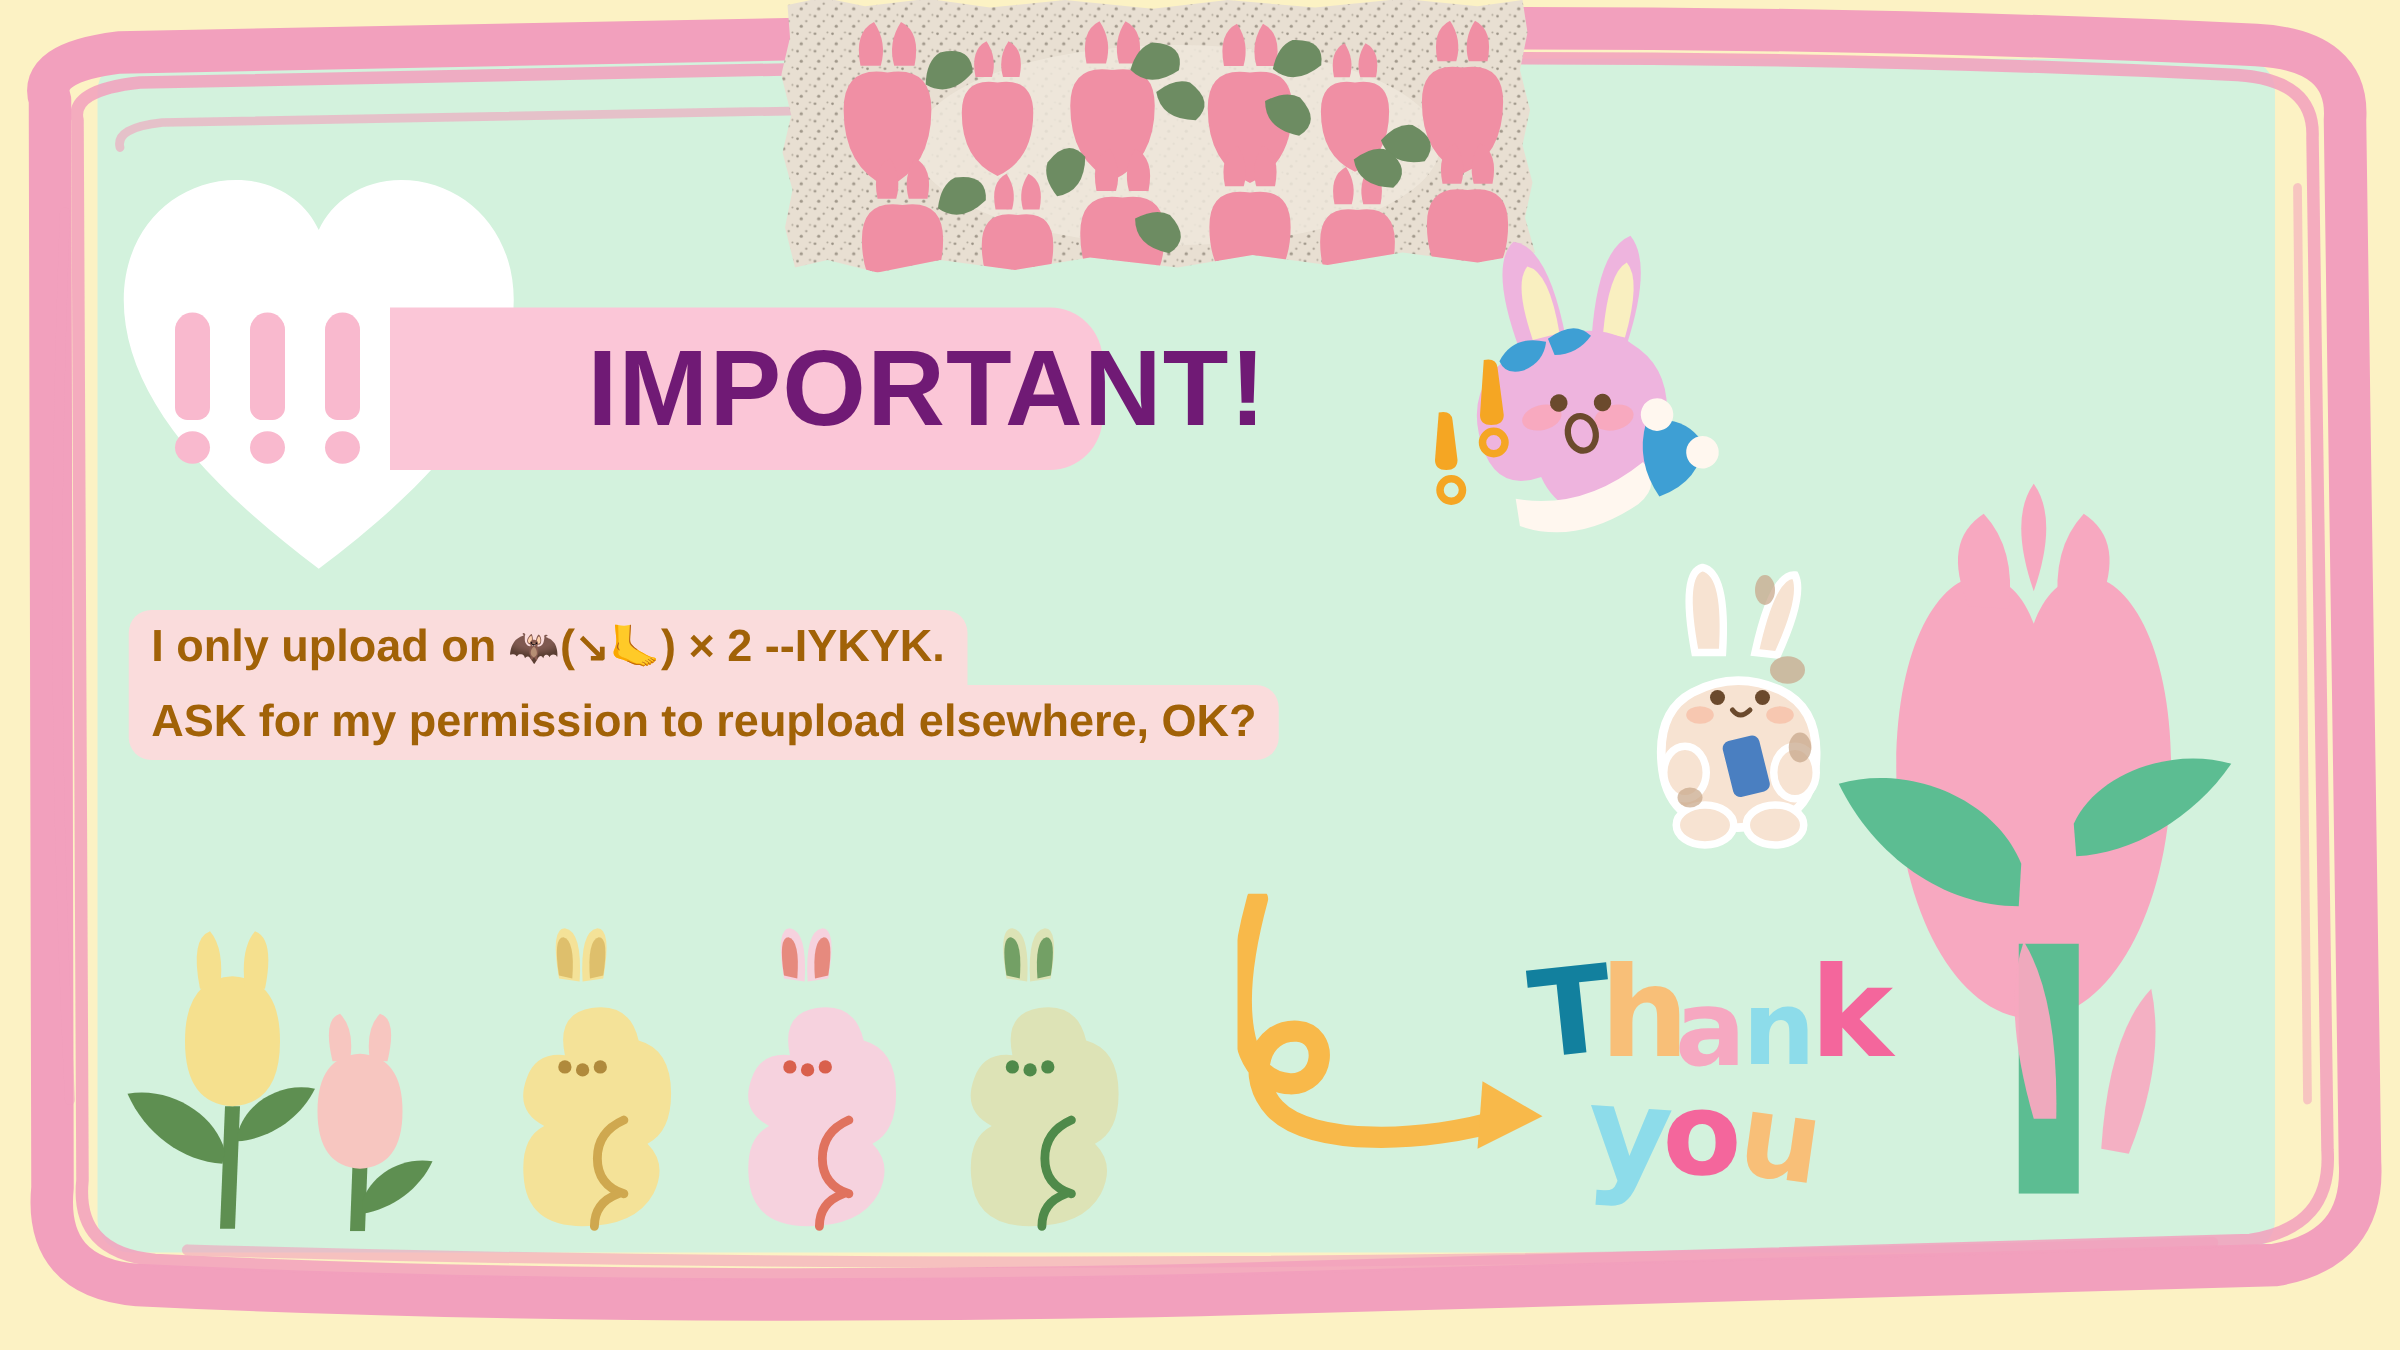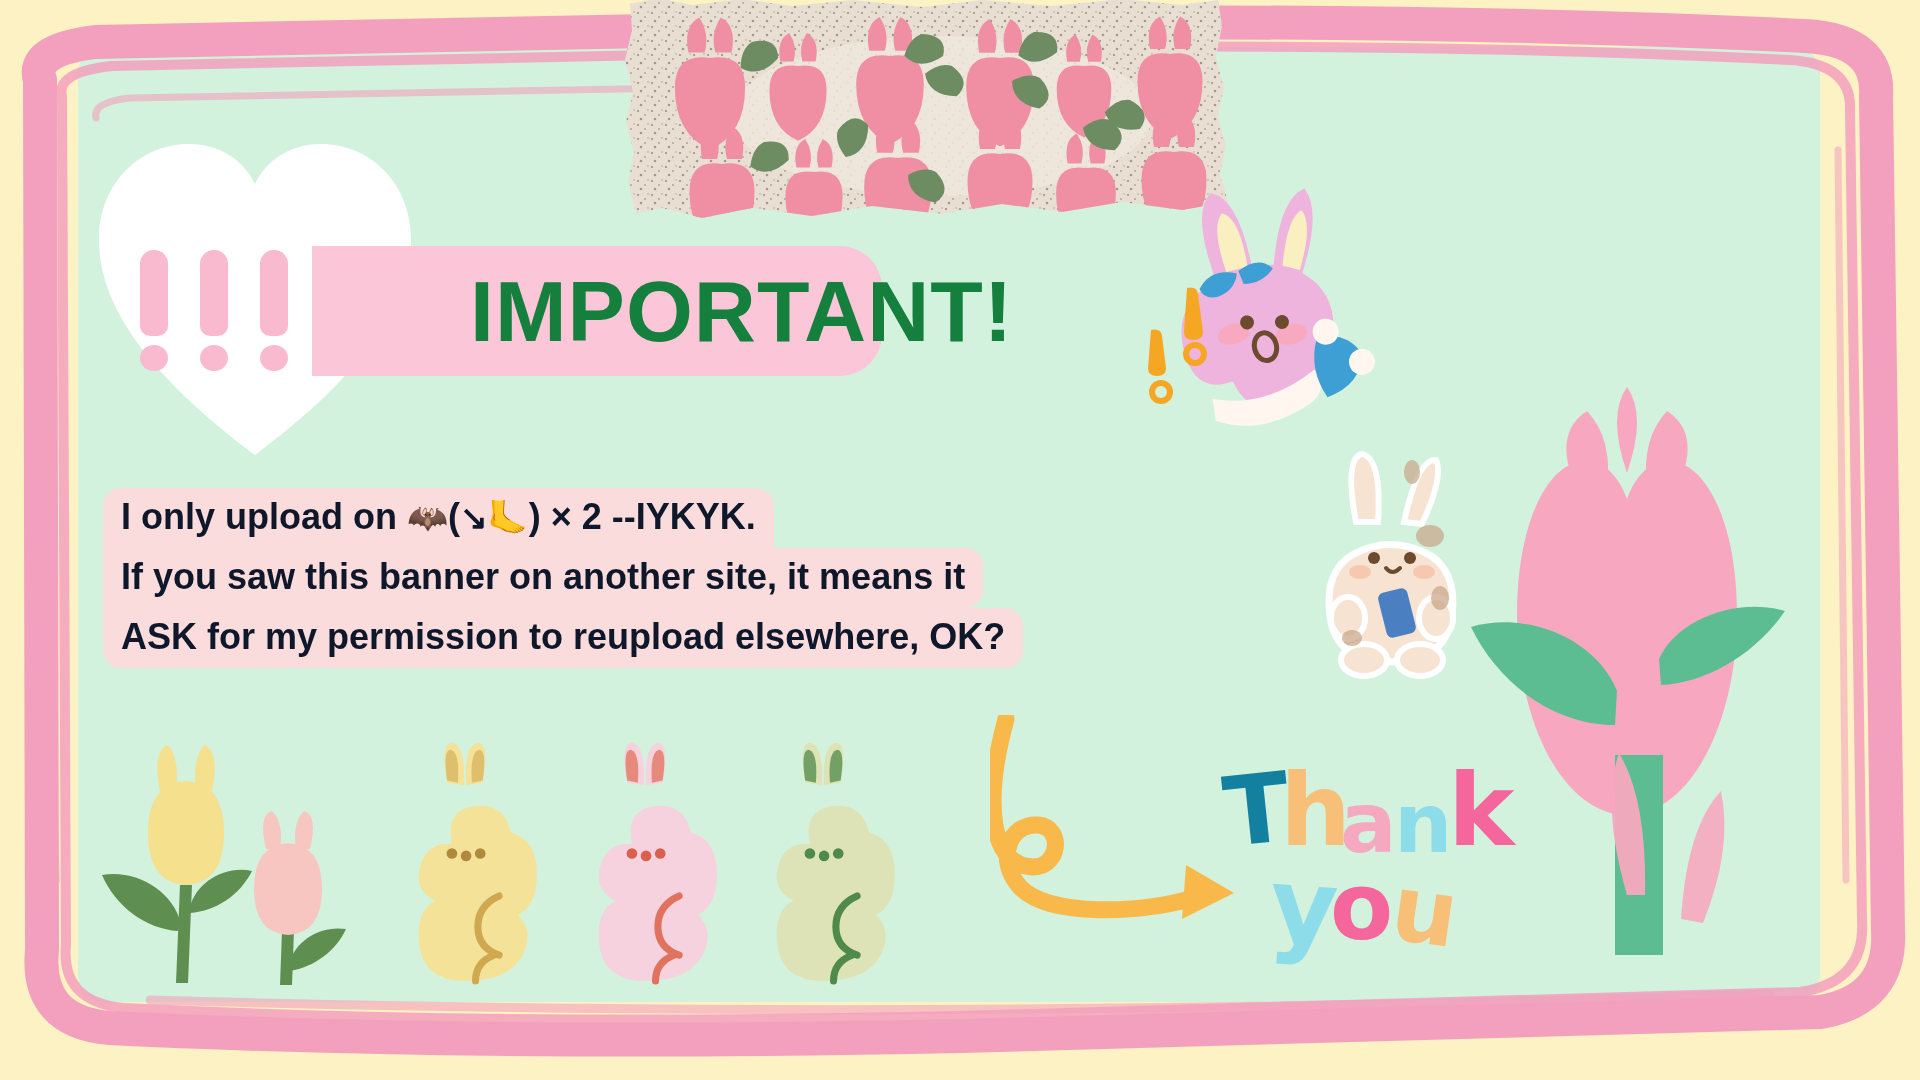--- a/index.html
+++ b/index.html
@@ -41,29 +41,29 @@
 
   
   .imp-banner {
     position:absolute; left:312px; top:246px;
     width:570px; height:130px;
     background:#fbc6d7; border-radius:0 42px 42px 0;
   }
   .imp-text {
     position:absolute; left:470px; top:268px;
     font-size:86px; font-weight:bold; letter-spacing:1px;
-    color:#15803d; line-height:1;
+    color:#701a75; line-height:1;
   }
 
   
   .para { position:absolute; left:103px; top:488px; width:1060px; }
   .para .line {
     display:inline-block;
     background:#fadcdc;
-    color:#0f172a;
+    color:#a16207;
     font-size:36px; font-weight:bold;
     line-height:1.0;
     padding:11px 18px 13px 18px;
     white-space:nowrap;
   }
   .para .l1 { border-radius:18px 18px 0 0; }
   .para .l2 { border-radius:0 18px 18px 0; }
   .para .l3 { border-radius:0 18px 18px 0; }
   .para .l4 { border-radius:0 18px 18px 18px; }
   .para .row { line-height:0; }
@@ -235,23 +235,20 @@
   </div>
 
   <div class="imp-banner"></div>
   <div class="imp-text">IMPORTANT!</div>
 
   <div class="para">
     <div class="row">
       <span class="line l1"><span>I only upload on </span><span class="emoji">🦇</span><span>(</span><span class="emoji">↘</span><span class="emoji">🦶</span><span>) × 2 --IYKYK.</span></span>
     </div>
     <div class="row">
-      <span class="line l2">If you saw this banner on another site, it means it</span>
-    </div>
-    <div class="row">
       <span class="line l4">ASK for my permission to reupload elsewhere, OK?</span>
     </div>
   </div>
 
   <svg class="bigtulip" viewBox="0 0 340 700">
     <path d="M172 560 C 110 560 62 470 62 360 C 62 262 96 206 130 206
              C 150 206 164 222 172 244 C 180 222 194 206 214 206
              C 248 206 282 262 282 360 C 282 470 234 560 172 560 Z" fill="#f7a8c0"></path>
     <path d="M120 230 q -22 -52 12 -74 q 26 28 20 76 z" fill="#f7a8c0"></path>
     <path d="M224 230 q 22 -52 -12 -74 q -26 28 -20 76 z" fill="#f7a8c0"></path>

